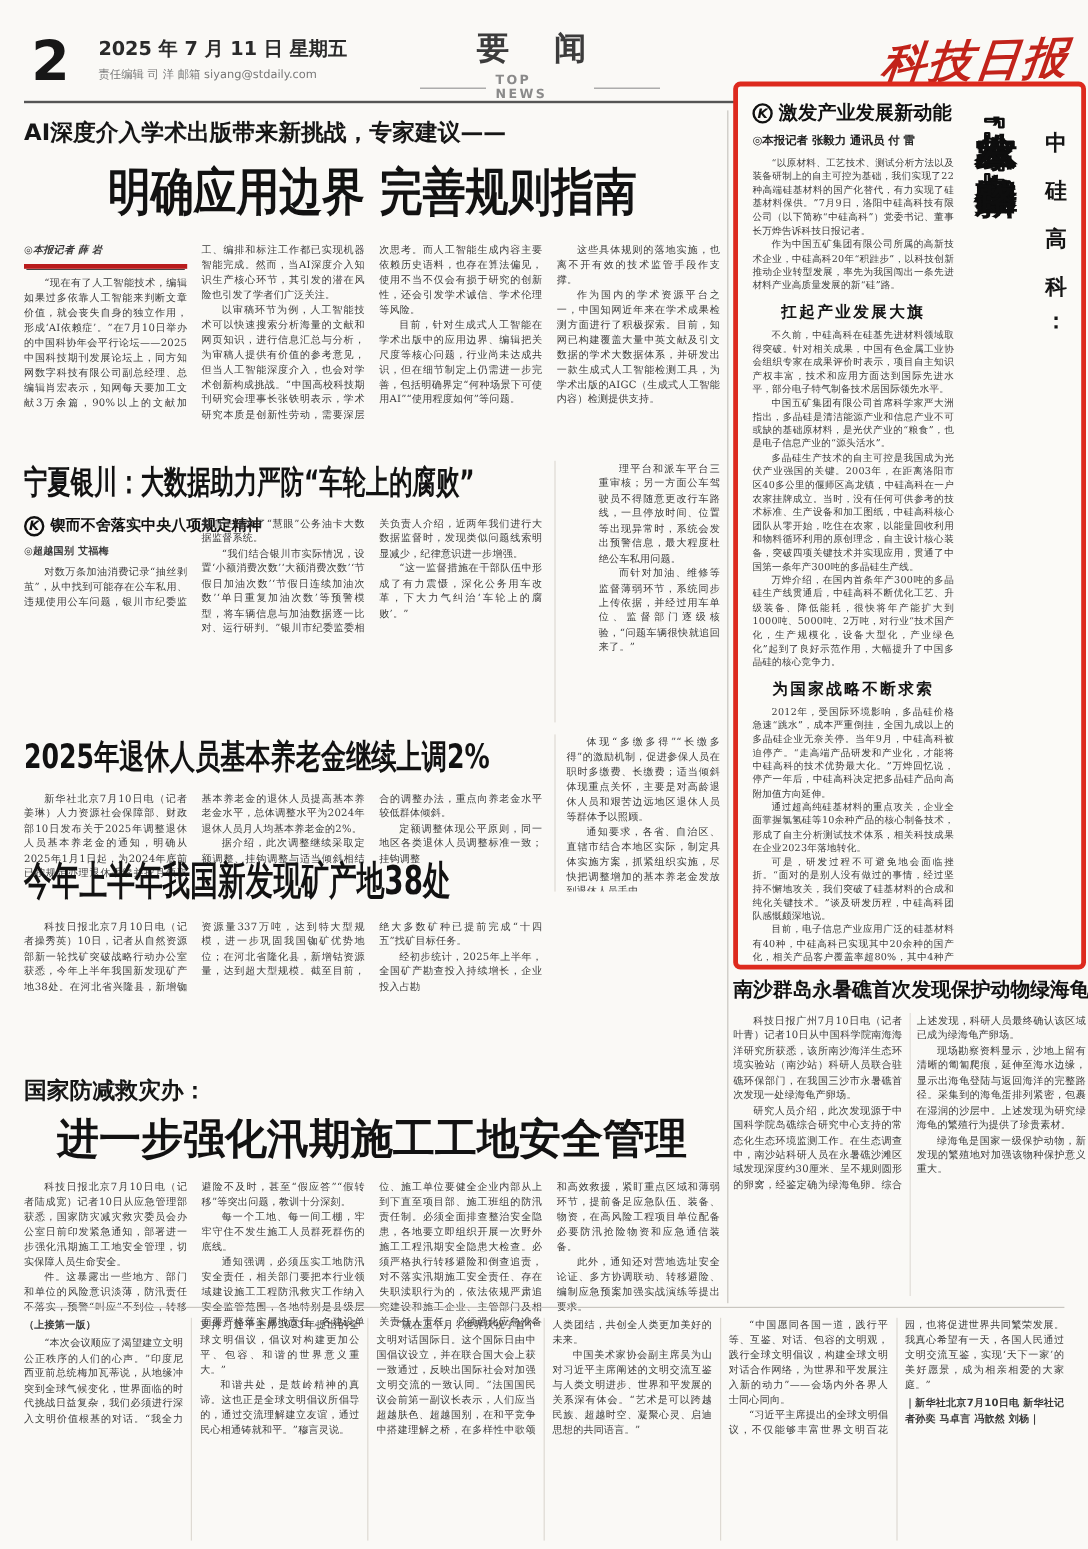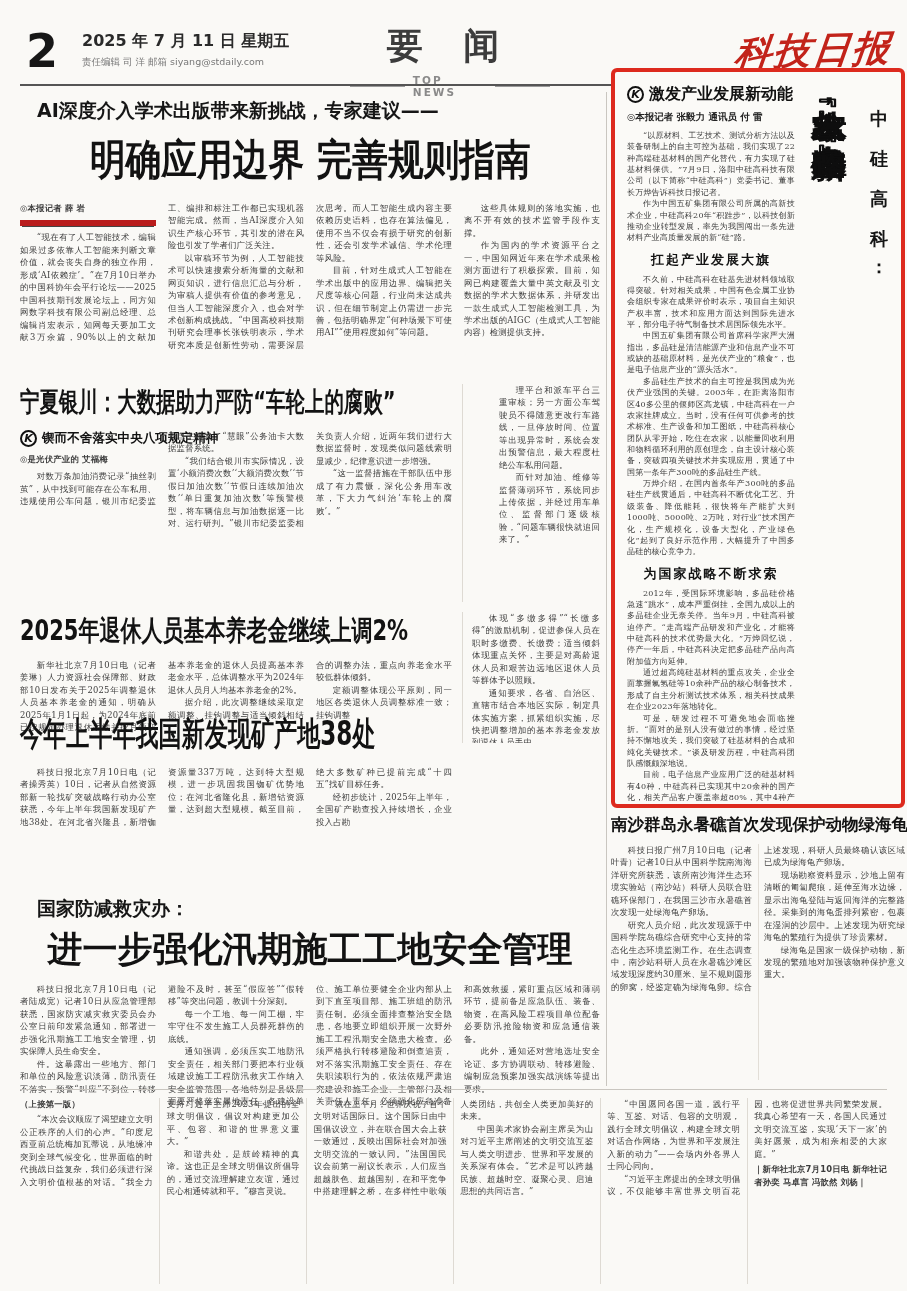--- a/index.html
+++ b/index.html
@@ -5,43 +5,43 @@
   * { margin:0; padding:0; box-sizing:border-box; }
   html,body { width:907px; }
   body { font-family:"DejaVu Serif","Liberation Serif",serif; background:#f7f6f2; color:#3a3a3a; }
   .page { position:relative; width:907px; height:1291px; background:#faf9f6; overflow:hidden; }
   .abs { position:absolute; }
 
   
   .pagenum { font-family:"DejaVu Sans",sans-serif; font-weight:900; font-size:46px; color:#171717; line-height:1; }
   .dateline { font-family:"DejaVu Sans",sans-serif; font-weight:700; font-size:16px; color:#2a2a2a; }
   .editline { font-family:"DejaVu Sans",sans-serif; font-size:9.5px; color:#777; margin-top:4px; }
-  .section-cn { font-family:"DejaVu Sans",sans-serif; font-weight:900; font-size:36px; letter-spacing:14px; color:#3c3c3c; text-align:center; }
+  .section-cn { font-family:"DejaVu Sans",sans-serif; font-weight:900; font-size:27px; letter-spacing:14px; color:#3c3c3c; text-align:center; }
   .section-en { display:flex; align-items:center; gap:8px; justify-content:center; font-family:"DejaVu Sans",sans-serif; font-weight:700; font-size:10.5px; color:#8a8a8a; letter-spacing:2px; margin-top:3px; }
   .section-en .dash { width:58px; height:1px; background:#9a9a9a; }
   .masthead { font-family:"DejaVu Serif",serif; font-weight:700; font-style:italic; font-size:37px; color:#c2231a; transform:skewX(-8deg) rotate(-2deg); letter-spacing:2px; }
   .hrule { background:#555; height:2px; }
   .vline { background:#c9c6c0; width:1px; }
   .hline { background:#c9c6c0; height:1px; }
 
   
-  .kicker { font-family:"DejaVu Sans",sans-serif; font-weight:700; font-size:19px; color:#161616;margin-left:17px; }
+  .kicker { font-family:"DejaVu Sans",sans-serif; font-weight:700; font-size:19px; color:#161616; }
   .hl { font-family:"DejaVu Sans",sans-serif; font-weight:900; color:#121212; white-space:nowrap; }
   .hl .sq { display:inline-block; transform-origin:left center; }
   .center { text-align:center; }
   .center .sq { transform-origin:center center; }
 
   
   .bodytxt p { font-size:8.4px; line-height:1.48; text-align:justify; text-indent:2em; color:#3c3c3c; letter-spacing:.2px; }
   .cols3 { column-count:3; column-gap:12px; }
   .cols4 { column-count:4; column-gap:12px; }
   .cols6 { column-count:6; column-gap:14px; column-rule:1px solid #dedad3; }
   .cols2 { column-count:2; column-gap:12px; column-rule:1px solid #e2ded7; }
   .byline { font-family:"DejaVu Sans",sans-serif; font-size:9.5px; font-weight:700; color:#222; text-indent:0 !important; margin-bottom:5px; }
-  .byline.rule { border-bottom:6px solid #b91c1c; padding-bottom:6px; box-shadow:0 3px 0 -2px #444; }
+  .byline.rule { border-bottom:4px solid #b91c1c; padding-bottom:6px; box-shadow:0 3px 0 -2px #444;font-style:italic; }
   .tagrow { display:flex; align-items:center; gap:5px; margin-bottom:6px; }
   .kicon { display:inline-flex; align-items:center; justify-content:center; width:17px; height:17px; border:2.2px solid #111; border-radius:50%; font-family:"DejaVu Sans",sans-serif; font-weight:900; font-style:italic; font-size:11px; color:#111; flex:0 0 auto; }
   .tagtxt { font-family:"DejaVu Sans",sans-serif; font-weight:900; font-size:13.5px; color:#111; white-space:nowrap; }
   .sidecol { border-left:1px solid #dedad3; padding-left:9px; }
   .flexrow { display:flex; }
 
   
   .redbox { border:4px solid #dd2a1e; border-radius:6px; background:#fbfaf7; padding:12px 10px 10px 12px; overflow:hidden; }
   .redbox .tagtxt { font-size:16px; }
   .rb-body { width:168px; }
@@ -95,21 +95,21 @@
   <div class="abs flexrow" style="left:20px; top:384px; width:580px; height:220px;">
     <div style="width:432px;">
       <div class="hl" style="font-size:27px; margin-bottom:10px;">
         <span class="sq" style="transform:scaleX(.72);">宁夏银川：大数据助力严防“车轮上的腐败”</span>
       </div>
       <div class="bodytxt cols3 clip" style="height:168px;">
         <div class="tagrow">
           <span class="kicon">K</span>
           <span class="tagtxt" style="font-size:12.6px;">锲而不舍落实中央八项规定精神</span>
         </div>
-        <p class="byline">◎是光伏产业的  艾福梅</p>
+        <p class="byline">◎超越国别  艾福梅</p>
         <div style="display:contents;"><p>对数万条加油消费记录“抽丝剥茧”，从中找到可能存在公车私用、违规使用公车问题，银川市纪委监委自主研发了“慧眼”公务油卡大数据监督系统。</p><p>“我们结合银川市实际情况，设置‘小额消费次数’‘大额消费次数’‘节假日加油次数’‘节假日连续加油次数’‘单日重复加油次数’等预警模型，将车辆信息与加油数据逐一比对、运行研判。”银川市纪委监委相关负责人介绍，近两年我们进行大数据监督时，发现类似问题线索明显减少，纪律意识进一步增强。</p><p>“这一监督措施在干部队伍中形成了有力震慑，深化公务用车改革，下大力气纠治‘车轮上的腐败’。”</p></div>
       </div>
     </div>
     <div class="bodytxt sidecol clip" style="flex:1; margin-left:10px; height:218px;padding-left:36px;">
         <p>理平台和派车平台三重审核；另一方面公车驾驶员不得随意更改行车路线，一旦停放时间、位置等出现异常时，系统会发出预警信息，最大程度杜绝公车私用问题。</p>
         <p>而针对加油、维修等监督薄弱环节，系统同步上传依据，并经过用车单位、监督部门逐级核验，“问题车辆很快就追回来了。”</p>
       </div>
   </div>
 
   <div class="abs flexrow" style="left:20px; top:612px; width:580px; height:133px;">

